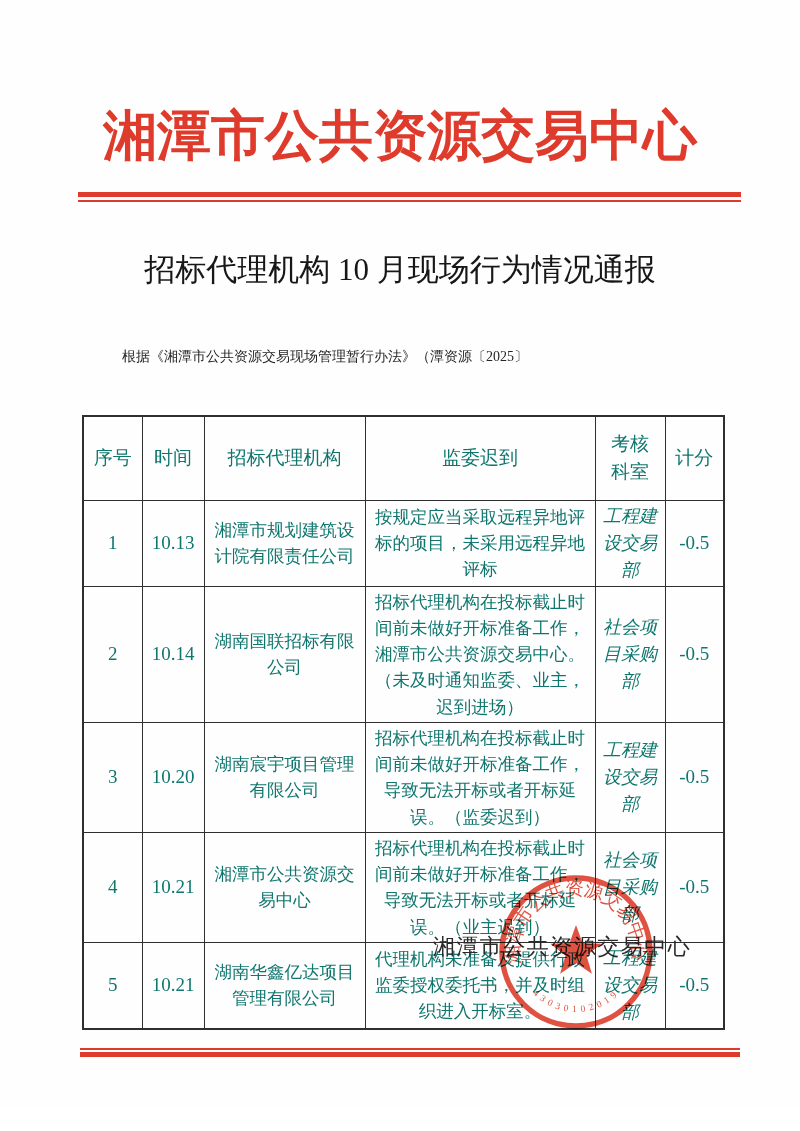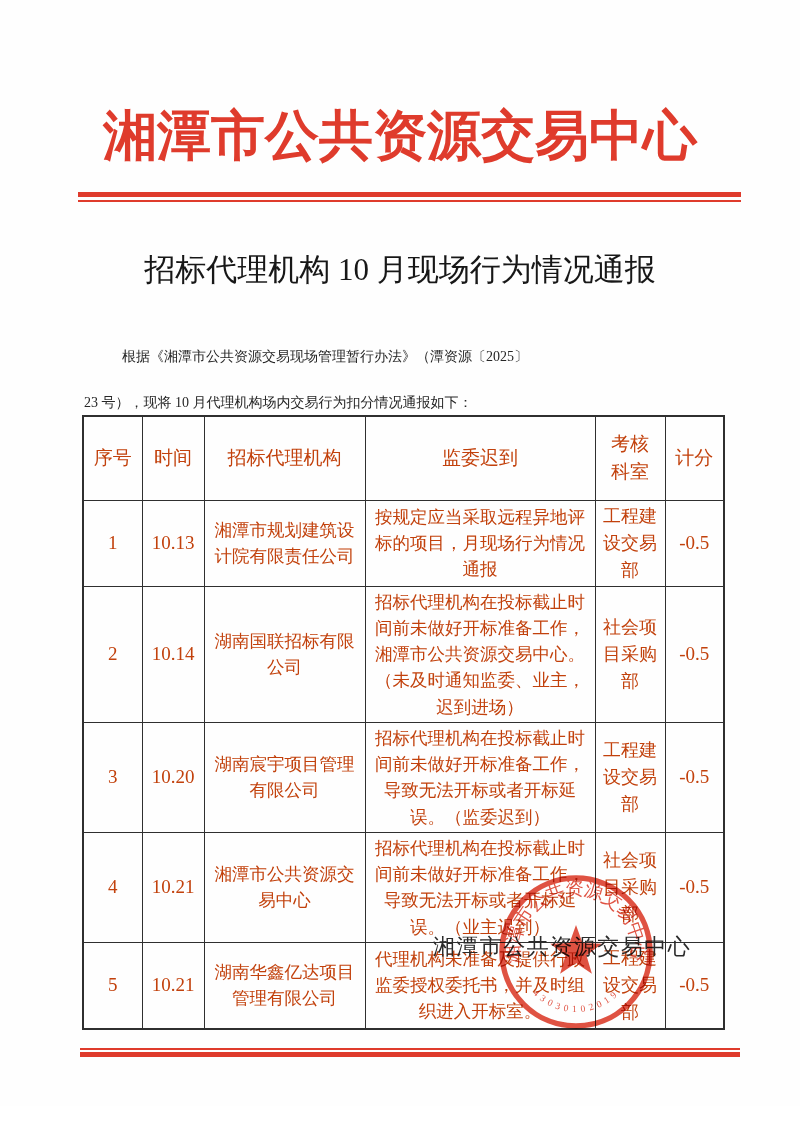--- a/index.html
+++ b/index.html
@@ -37,37 +37,37 @@
     text-align:justify;
   }
   .intro .line1{text-indent:38px;white-space:nowrap;}
   .intro .line2{white-space:nowrap;}
   
   table.report{
     position:absolute;top:415px;left:82px;
     border-collapse:collapse;
     table-layout:fixed;
     width:641px;
-    font-size:18px;color:#c2410c;
+    font-size:18px;color:#0f766e;
   }
   table.report th,table.report td{
     border:1.6px solid #2f2f2f;
     text-align:center;vertical-align:middle;
     padding:2px 3px;
     line-height:1.5;
     font-weight:normal;
     overflow:hidden;
   }
   table.report{border:2.5px solid #2f2f2f;}
   th.hdr{font-size:19px;white-space:pre-line;line-height:1.9;}
   tr.hrow{height:84px;}
   tr.r1{height:71px;} tr.r2{height:82px;} tr.r3{height:85px;}
   tr.r4{height:85px;} tr.r5{height:69px;}
   td.agency,td.desc{font-size:17.5px;line-height:1.45;}
-  td.dept{font-size:18px;line-height:1.4;}
+  td.dept{font-size:18px;line-height:1.4;font-style:italic;}
   td.num{font-size:19px;}
   
   .signature{
     position:absolute;top:932px;left:412px;width:300px;
     text-align:center;color:#2a2a2a;
   }
   .signature .sig-org{font-size:22px;letter-spacing:1.5px;white-space:nowrap;}
   .signature .sig-date{font-size:22px;margin-top:17px;letter-spacing:1px;white-space:nowrap;}
   
   .stamp{
@@ -89,21 +89,20 @@
   <div class="org-title">湘潭市公共资源交易中心</div>
   <div class="header-rule">
     <div class="thick"></div>
     <div class="thin"></div>
   </div>
 
   <div class="doc-title">招标代理机构 10 月现场行为情况通报</div>
 
   <div class="intro">
     <div class="line1">根据《湘潭市公共资源交易现场管理暂行办法》（潭资源〔2025〕</div>
-    <div class="line2">23 号），现将 10 月代理机构场内交易行为扣分情况通报如下：</div>
   </div>
 
   <table class="report">
     <colgroup>
       <col style="width:59px">
         <col style="width:62px">
         <col style="width:161px">
       <col style="width:230px">
         <col style="width:70px">
         <col style="width:59px">
@@ -117,21 +116,21 @@
         <th class="hdr">考核
 科室</th>
         <th class="hdr">计分</th>
       </tr>
     </thead>
     <tbody>
       <tr class="r1">
         <td class="num">1</td>
         <td class="num">10.13</td>
         <td class="agency">湘潭市规划建筑设计院有限责任公司</td>
-        <td class="desc">按规定应当采取远程异地评标的项目，月现场行为情况通报</td>
+        <td class="desc">按规定应当采取远程异地评标的项目，未采用远程异地评标</td>
         <td class="dept">工程建设交易部</td>
         <td class="num">-0.5</td>
       </tr>
       <tr class="r2">
         <td class="num">2</td>
         <td class="num">10.14</td>
         <td class="agency">湖南国联招标有限公司</td>
         <td class="desc">招标代理机构在投标截止时间前未做好开标准备工作，湘潭市公共资源交易中心。（未及时通知监委、业主，迟到进场）</td>
         <td class="dept">社会项目采购部</td>
         <td class="num">-0.5</td>

